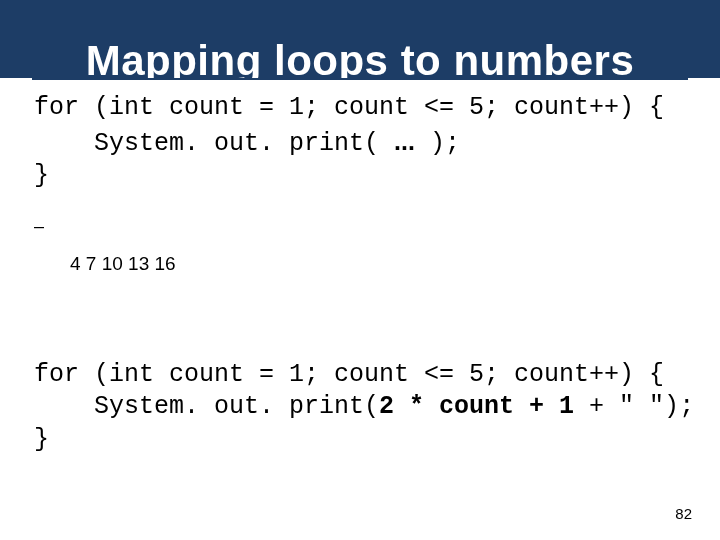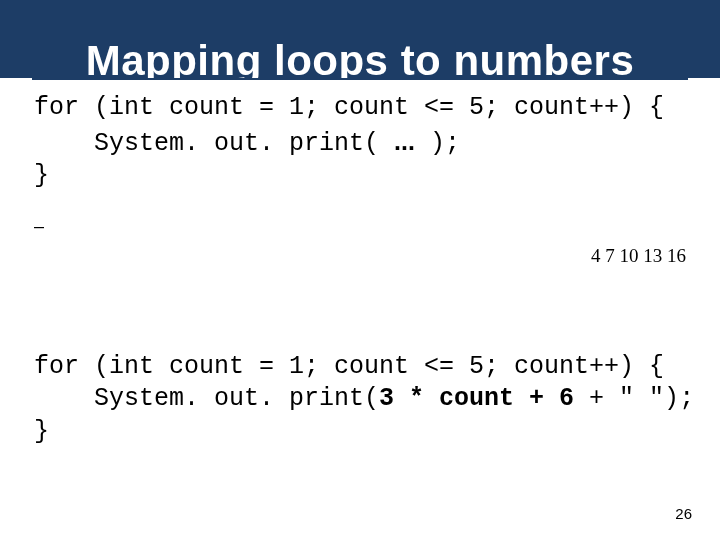--- a/index.html
+++ b/index.html
@@ -69,26 +69,25 @@
     flex: 0 0 20px;
     font-size: 18px;
     line-height: 1.3;
   }
   .bullet-text {
     font-family: Verdana, Geneva, sans-serif;
     font-size: 18px;
     line-height: 1.3;
   }
   .sequence {
-    font-family: Liberation Serif, serif;
+    font-family: Liberation Sans, sans-serif;
     font-size: 19px;
     white-space: pre;
     margin-left: 36px;
-    margin-top: 7px;
-    text-align: right;
+    margin-top: 15px;
   }
   .code2-wrap {
     margin-top: 84px;
   }
   .bold {
     font-weight: 700;
   }
   .page-num {
     position: absolute;
     right: 28px;
@@ -113,19 +112,19 @@
     <div class="code"><span>for (int count = 1; count &lt;= 5; count++) {</span>
 <span>    System. out. print( </span><span class="ellipsis bold">...</span><span> );</span>
 <span>}</span></div>
 
     <div class="bullet-row">
       <div class="dash">–</div>
     </div>
     <div class="sequence">4 7 10 13 16</div>
 
     <div class="code code2-wrap"><span>for (int count = 1; count &lt;= 5; count++) {</span>
-<span>    System. out. print(</span><span class="bold">3 * count + 6</span><span> + " ");</span>
+<span>    System. out. print(</span><span class="bold">2 * count + 1</span><span> + " ");</span>
 <span>}</span></div>
 
   </div>
 
-  <div class="page-num">26</div>
+  <div class="page-num">82</div>
 </div>
 
 </body></html>

